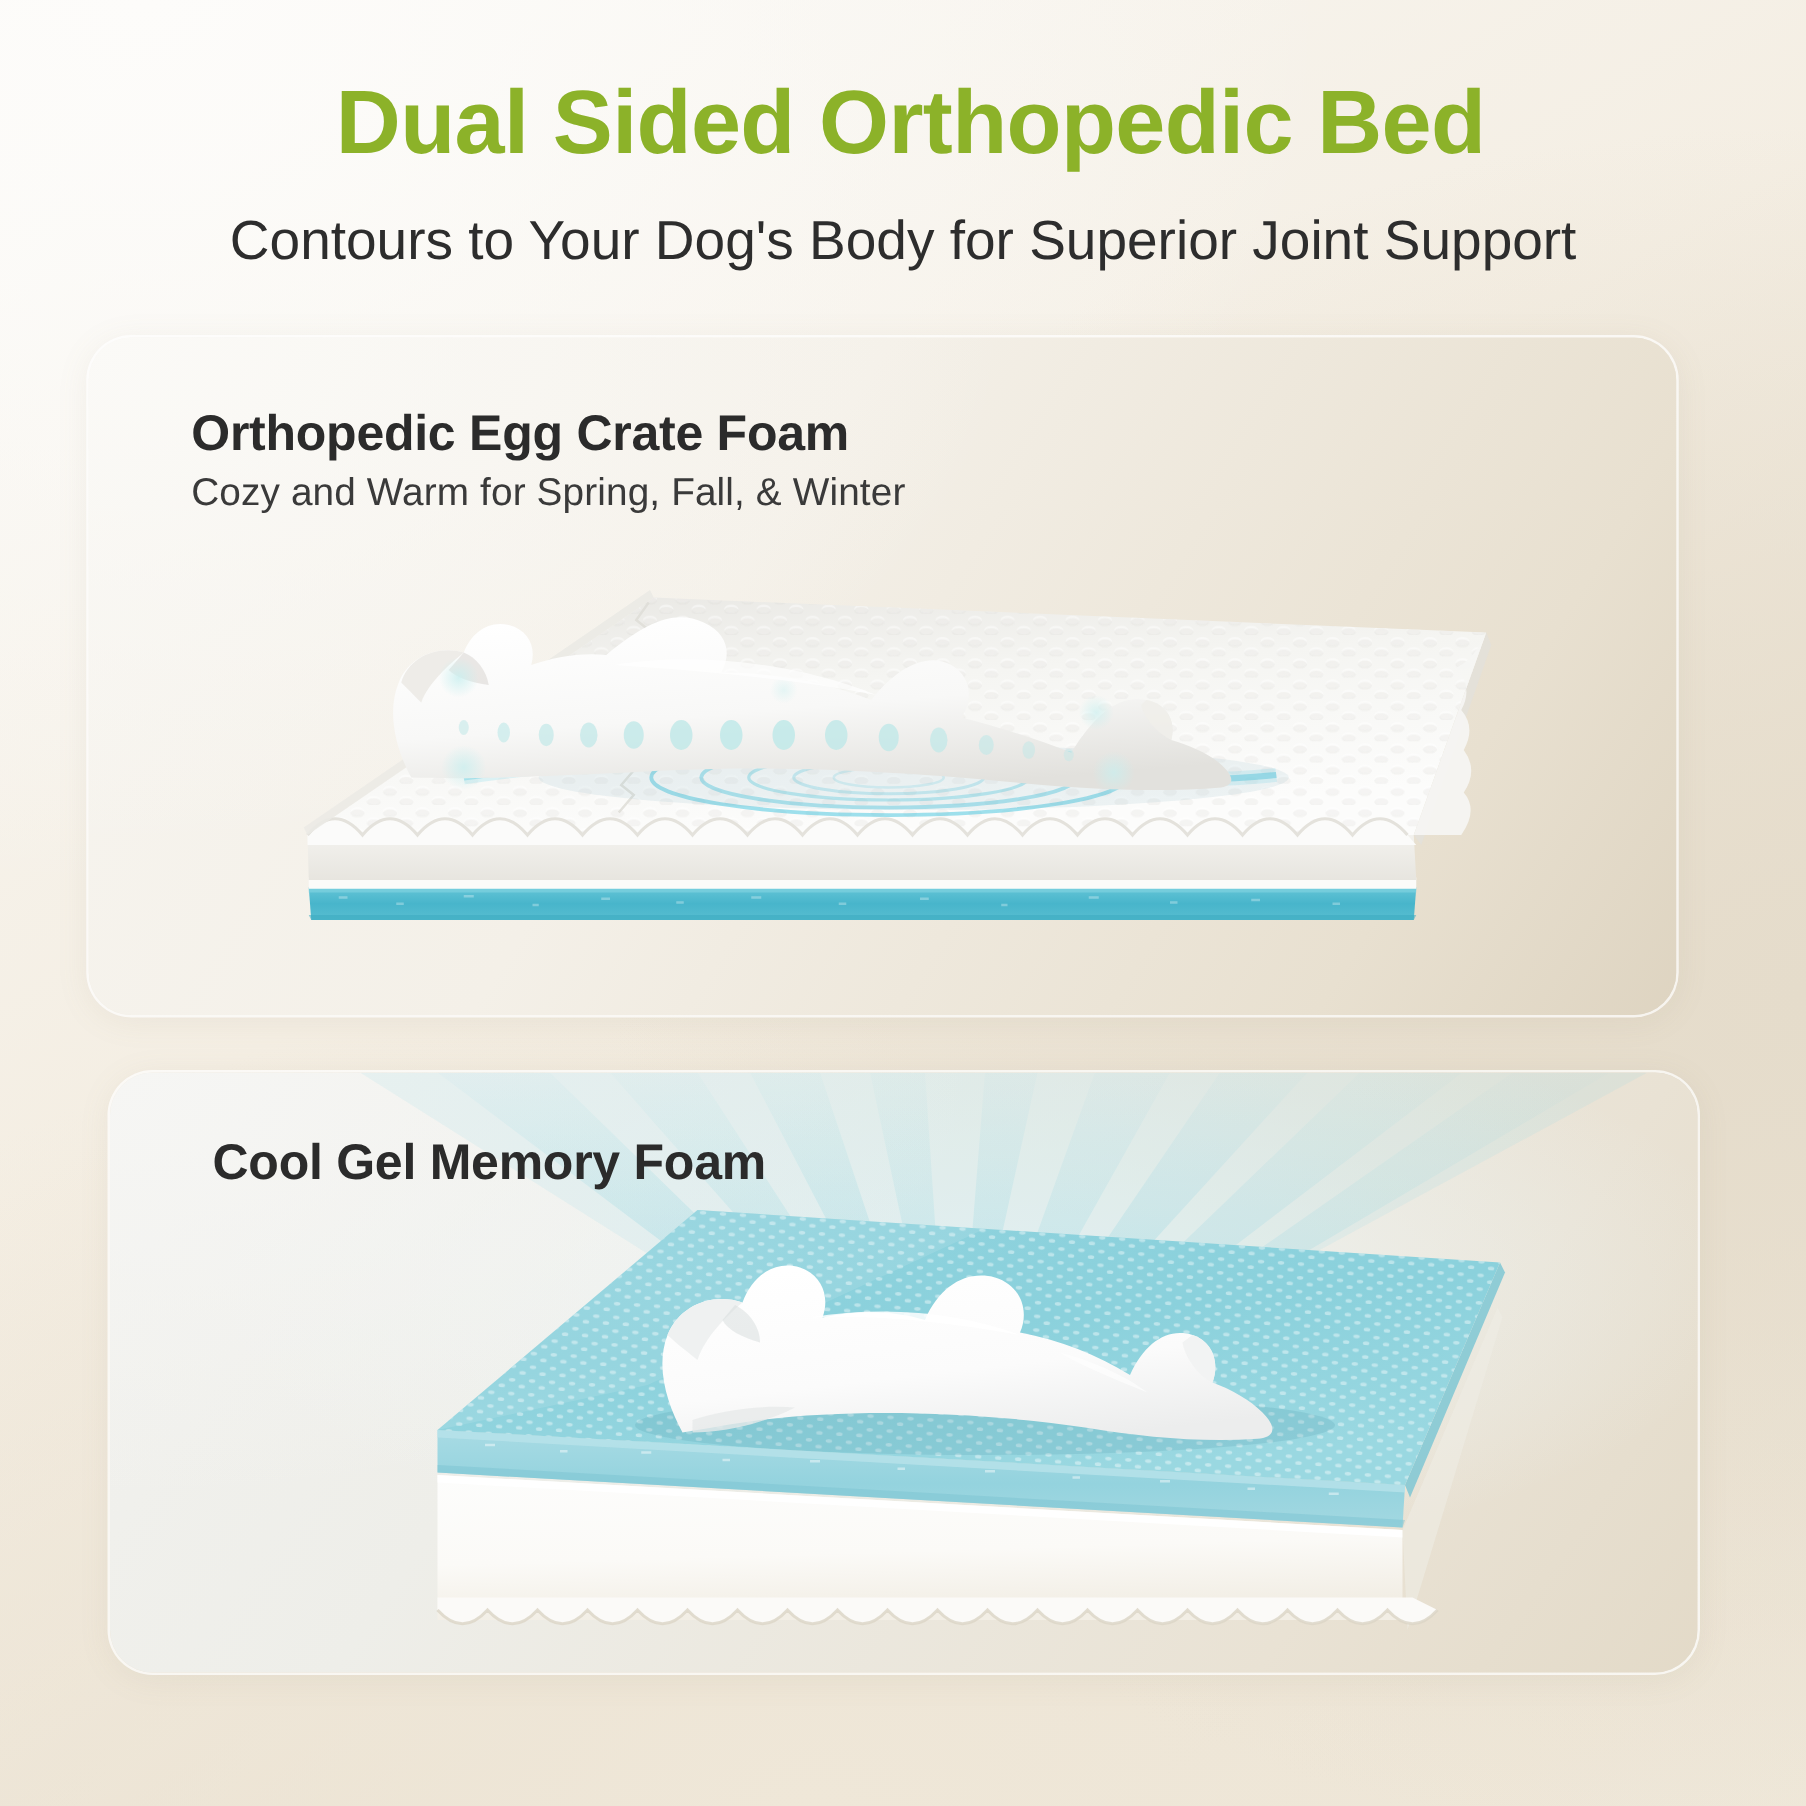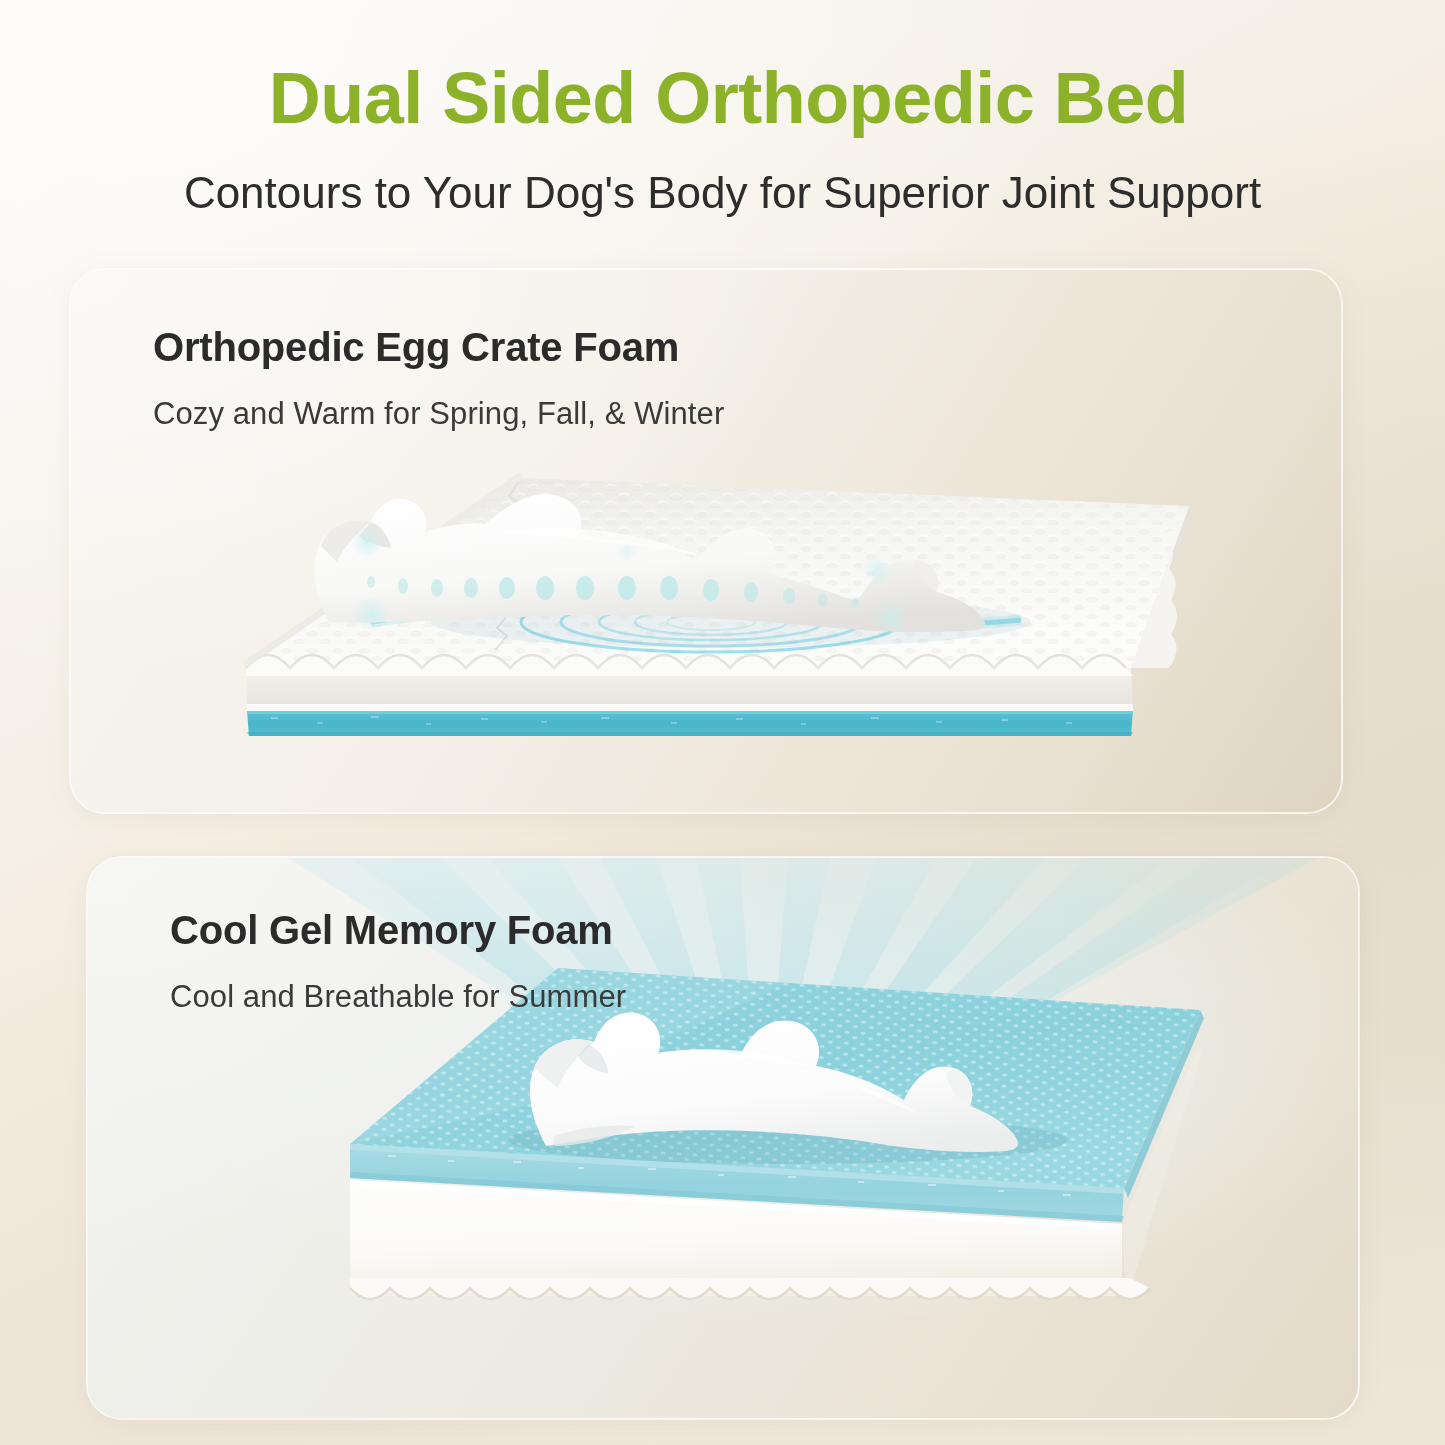--- a/index.html
+++ b/index.html
@@ -55,34 +55,34 @@
     overflow: hidden;
     box-shadow: 0 0 0 2px rgba(255,255,255,0.72), 0 4px 26px rgba(150,135,110,0.10);
   }
   #card-1 {
     left: 71px; top: 270px; width: 1270px; height: 542px;
     background:
       radial-gradient(ellipse 100% 130% at 0% 0%, #fbfaf7 0%, rgba(251,250,247,0) 58%),
       linear-gradient(122deg, #f7f5f0 0%, #f4f0e8 40%, #e8e0d0 82%, #ded4c1 100%);
   }
   #card-2 {
-    left: 88px; top: 858px; width: 1270px; height: 560px;
+    left: 88px; top: 858px; width: 1270px; height: 480px;
     background:
       radial-gradient(ellipse 100% 130% at 0% 0%, #f6f6f4 0%, rgba(246,246,244,0) 55%),
       radial-gradient(ellipse 70% 70% at 55% 35%, #eef4f3 0%, rgba(238,244,243,0) 70%),
       linear-gradient(125deg, #f2f2ef 0%, #eeeee9 32%, #e9e2d4 78%, #e3dac8 100%);
   }
 
   .card-head { position: absolute; left: 82px; }
   .card-title {
     font-size: 40px; font-weight: 700; color: #2b2b2b;
     letter-spacing: -0.2px; white-space: nowrap; line-height: 1.1;
   }
   .card-sub {
-    margin-top: 28px;
+    margin-top: 8px;
     font-size: 31px; font-weight: 300; color: #3a3a3a;
     letter-spacing: 0.1px; white-space: nowrap; line-height: 1.1;
   }
   #head-1 { top: 55px; }
   #head-2 { top: 50px; }
 
   
   #scene-1 { position: absolute; left: 0; top: 0; width: 1270px; height: 542px; }
   #scene-2 { position: absolute; left: 0; top: 0; width: 1270px; height: 560px; }
 
@@ -432,17 +432,16 @@
         <path d="M 466,278 C 490,270 520,266 548,268 C 520,282 490,288 466,288 Z" fill="#e7eaea" opacity="0.8"></path>
 
         <path d="M 560,196 C 620,186 680,192 728,210 C 660,198 612,194 560,196 Z" fill="#ffffff" opacity="0.85"></path>
 
         <path d="M 760,224 C 790,232 814,244 830,256 C 800,244 776,234 760,224 Z" fill="#ffffff" opacity="0.6"></path>
       </g>
     </svg>
 
     <div class="card-head" id="head-2">
       <div class="card-title nosel">Cool Gel Memory Foam</div>
-      <div class="card-sub nosel">Cool and Breathable for Summer</div>
     </div>
   </div>
 
 </div>
 
 </body></html>

